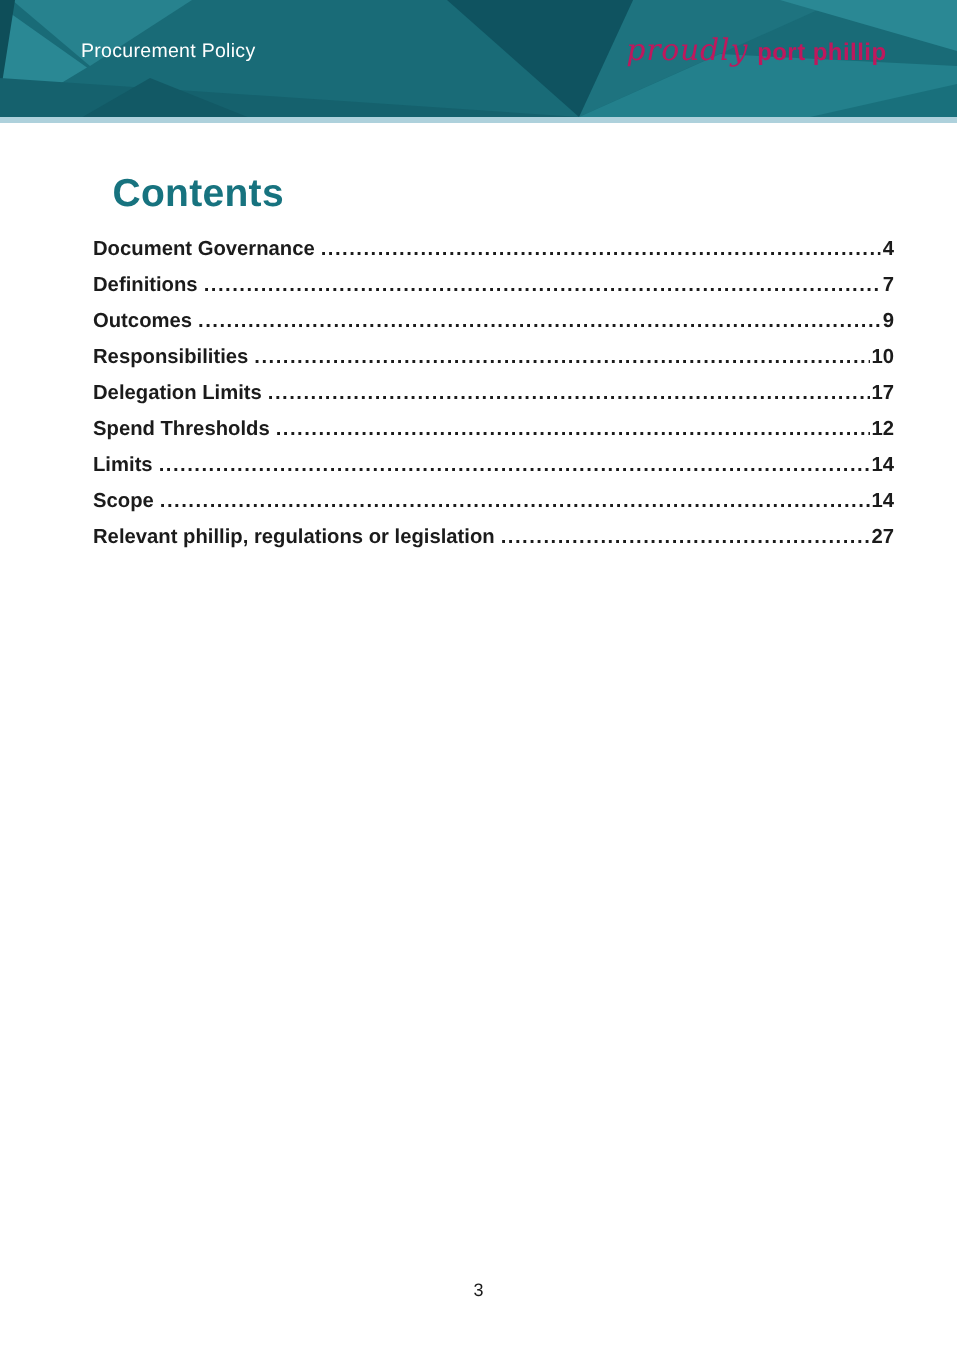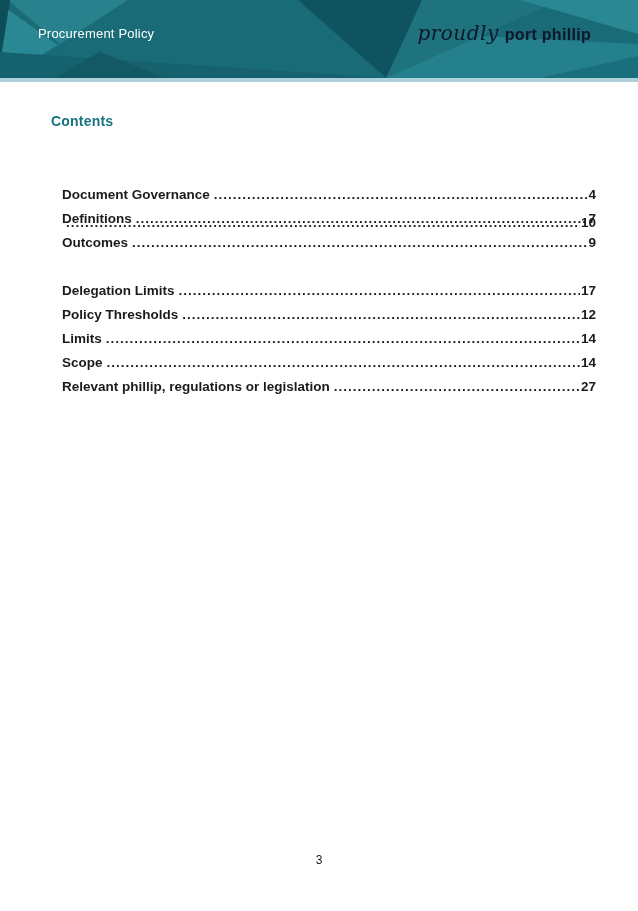--- a/index.html
+++ b/index.html
@@ -23,31 +23,31 @@
     height: 82px;
   }
   .header-svg {
     position: absolute;
     top: 0;
     left: 0;
     display: block;
   }
   .header-title {
     position: absolute;
-    left: 38px;
+    left: 54px;
     top: 26px;
     color: #ffffff;
     font-size: 13px;
     letter-spacing: 0.2px;
   }
   .logo {
     position: absolute;
     right: 47px;
     top: 21px;
-    color: #0f172a;
+    color: #be185d;
     white-space: nowrap;
     display: flex;
     align-items: baseline;
     gap: 6px;
   }
   .logo-script {
     font-family: "DejaVu Serif", serif;
     font-style: italic;
     font-size: 20px;
     font-weight: 500;
@@ -62,43 +62,42 @@
     position: absolute;
     left: 0;
     top: 78px;
     width: 638px;
     height: 4px;
     background: #aed1dc;
   }
 
   
   .contents-heading {
-    margin: 31px 0 10px 51px;
+    margin: 31px 0 10px 75px;
     color: #17737f;
-    font-size: 14px;
+    font-size: 26px;
     font-weight: bold;
     letter-spacing: 0.2px;
   }
   .toc {
     margin: 0 42px 0 62px;
   }
   .toc-row {
     display: flex;
     align-items: baseline;
     height: 24px;
     line-height: 24px;
     font-size: 13.5px;
     font-weight: bold;
     color: #1b1b1b;
     cursor: pointer;
   }
   .toc-title {
     white-space: nowrap;
     flex: 0 0 auto;
-    margin-top: 44px;
   }
   .toc-leader {
     flex: 1 1 auto;
     min-width: 0;
     overflow: hidden;
     white-space: nowrap;
     margin: 0 1px 0 4px;
   }
   .toc-leader::after {
     content: "....................................................................................................................................................................................";
@@ -160,30 +159,31 @@
         <span class="toc-title">Definitions</span>
         <span class="toc-leader"></span>
         <span class="toc-page">7</span>
       </div>
       <div class="toc-row">
         <span class="toc-title">Outcomes</span>
         <span class="toc-leader"></span>
         <span class="toc-page">9</span>
       </div>
       <div class="toc-row">
+        <span class="toc-title">Responsibilities</span>
         <span class="toc-leader"></span>
         <span class="toc-page">10</span>
       </div>
       <div class="toc-row">
         <span class="toc-title">Delegation Limits</span>
         <span class="toc-leader"></span>
         <span class="toc-page">17</span>
       </div>
       <div class="toc-row">
-        <span class="toc-title">Policy Thresholds</span>
+        <span class="toc-title">Spend Thresholds</span>
         <span class="toc-leader"></span>
         <span class="toc-page">12</span>
       </div>
       <div class="toc-row">
         <span class="toc-title">Limits</span>
         <span class="toc-leader"></span>
         <span class="toc-page">14</span>
       </div>
       <div class="toc-row">
         <span class="toc-title">Scope</span>

